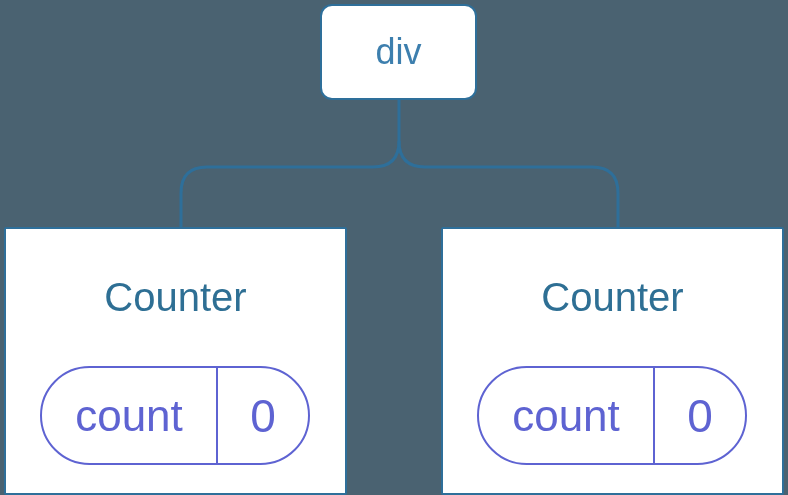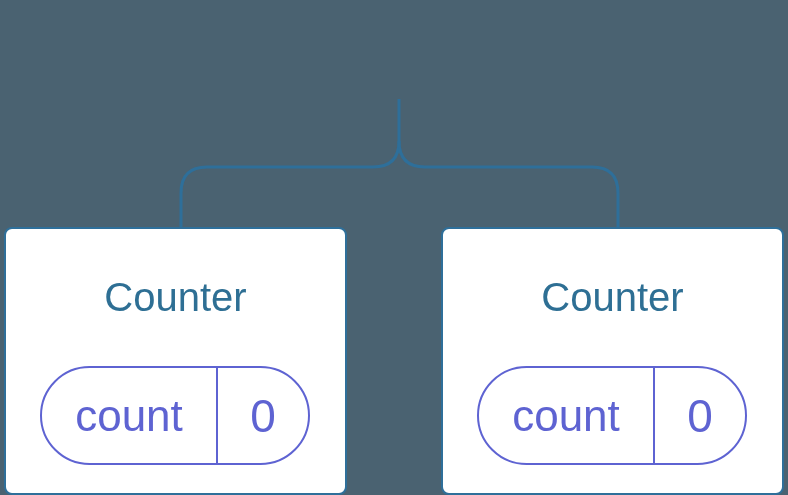--- a/index.html
+++ b/index.html
@@ -52,21 +52,21 @@
     font-size: 36px;
     font-weight: 500;
   }
   .card {
     position: absolute;
     top: 227px;
     width: 343px;
     height: 268px;
     background: var(--card-bg);
     border: 2.5px solid var(--line);
-    border-radius: 8px;
+    border-radius: 2px;
   }
   .card.left  { left: 4px; }
   .card.right { left: 441px; }
   .card-title {
     position: absolute;
     top: 45px;
     left: 0;
     right: 0;
     text-align: center;
     color: var(--component-label);
@@ -110,20 +110,23 @@
 </head>
 <body>
 
 <div class="stage">
 
   <svg class="connectors" viewBox="0 0 788 495">
     <path d="M 399 99 L 399 141 Q 399 167 373 167 L 207 167 Q 181 167 181 193 L 181 229"></path>
     <path d="M 399 141 Q 399 167 425 167 L 592 167 Q 618 167 618 193 L 618 229"></path>
   </svg>
 
+  <div class="node-root">
+    <span class="root-label">div</span>
+  </div>
 
   <div class="card left">
     <div class="card-title">Counter</div>
     <div class="state-pill">
       <div class="pill-key">count</div>
       <div class="pill-divider"></div>
       <div class="pill-value">0</div>
     </div>
   </div>
 

